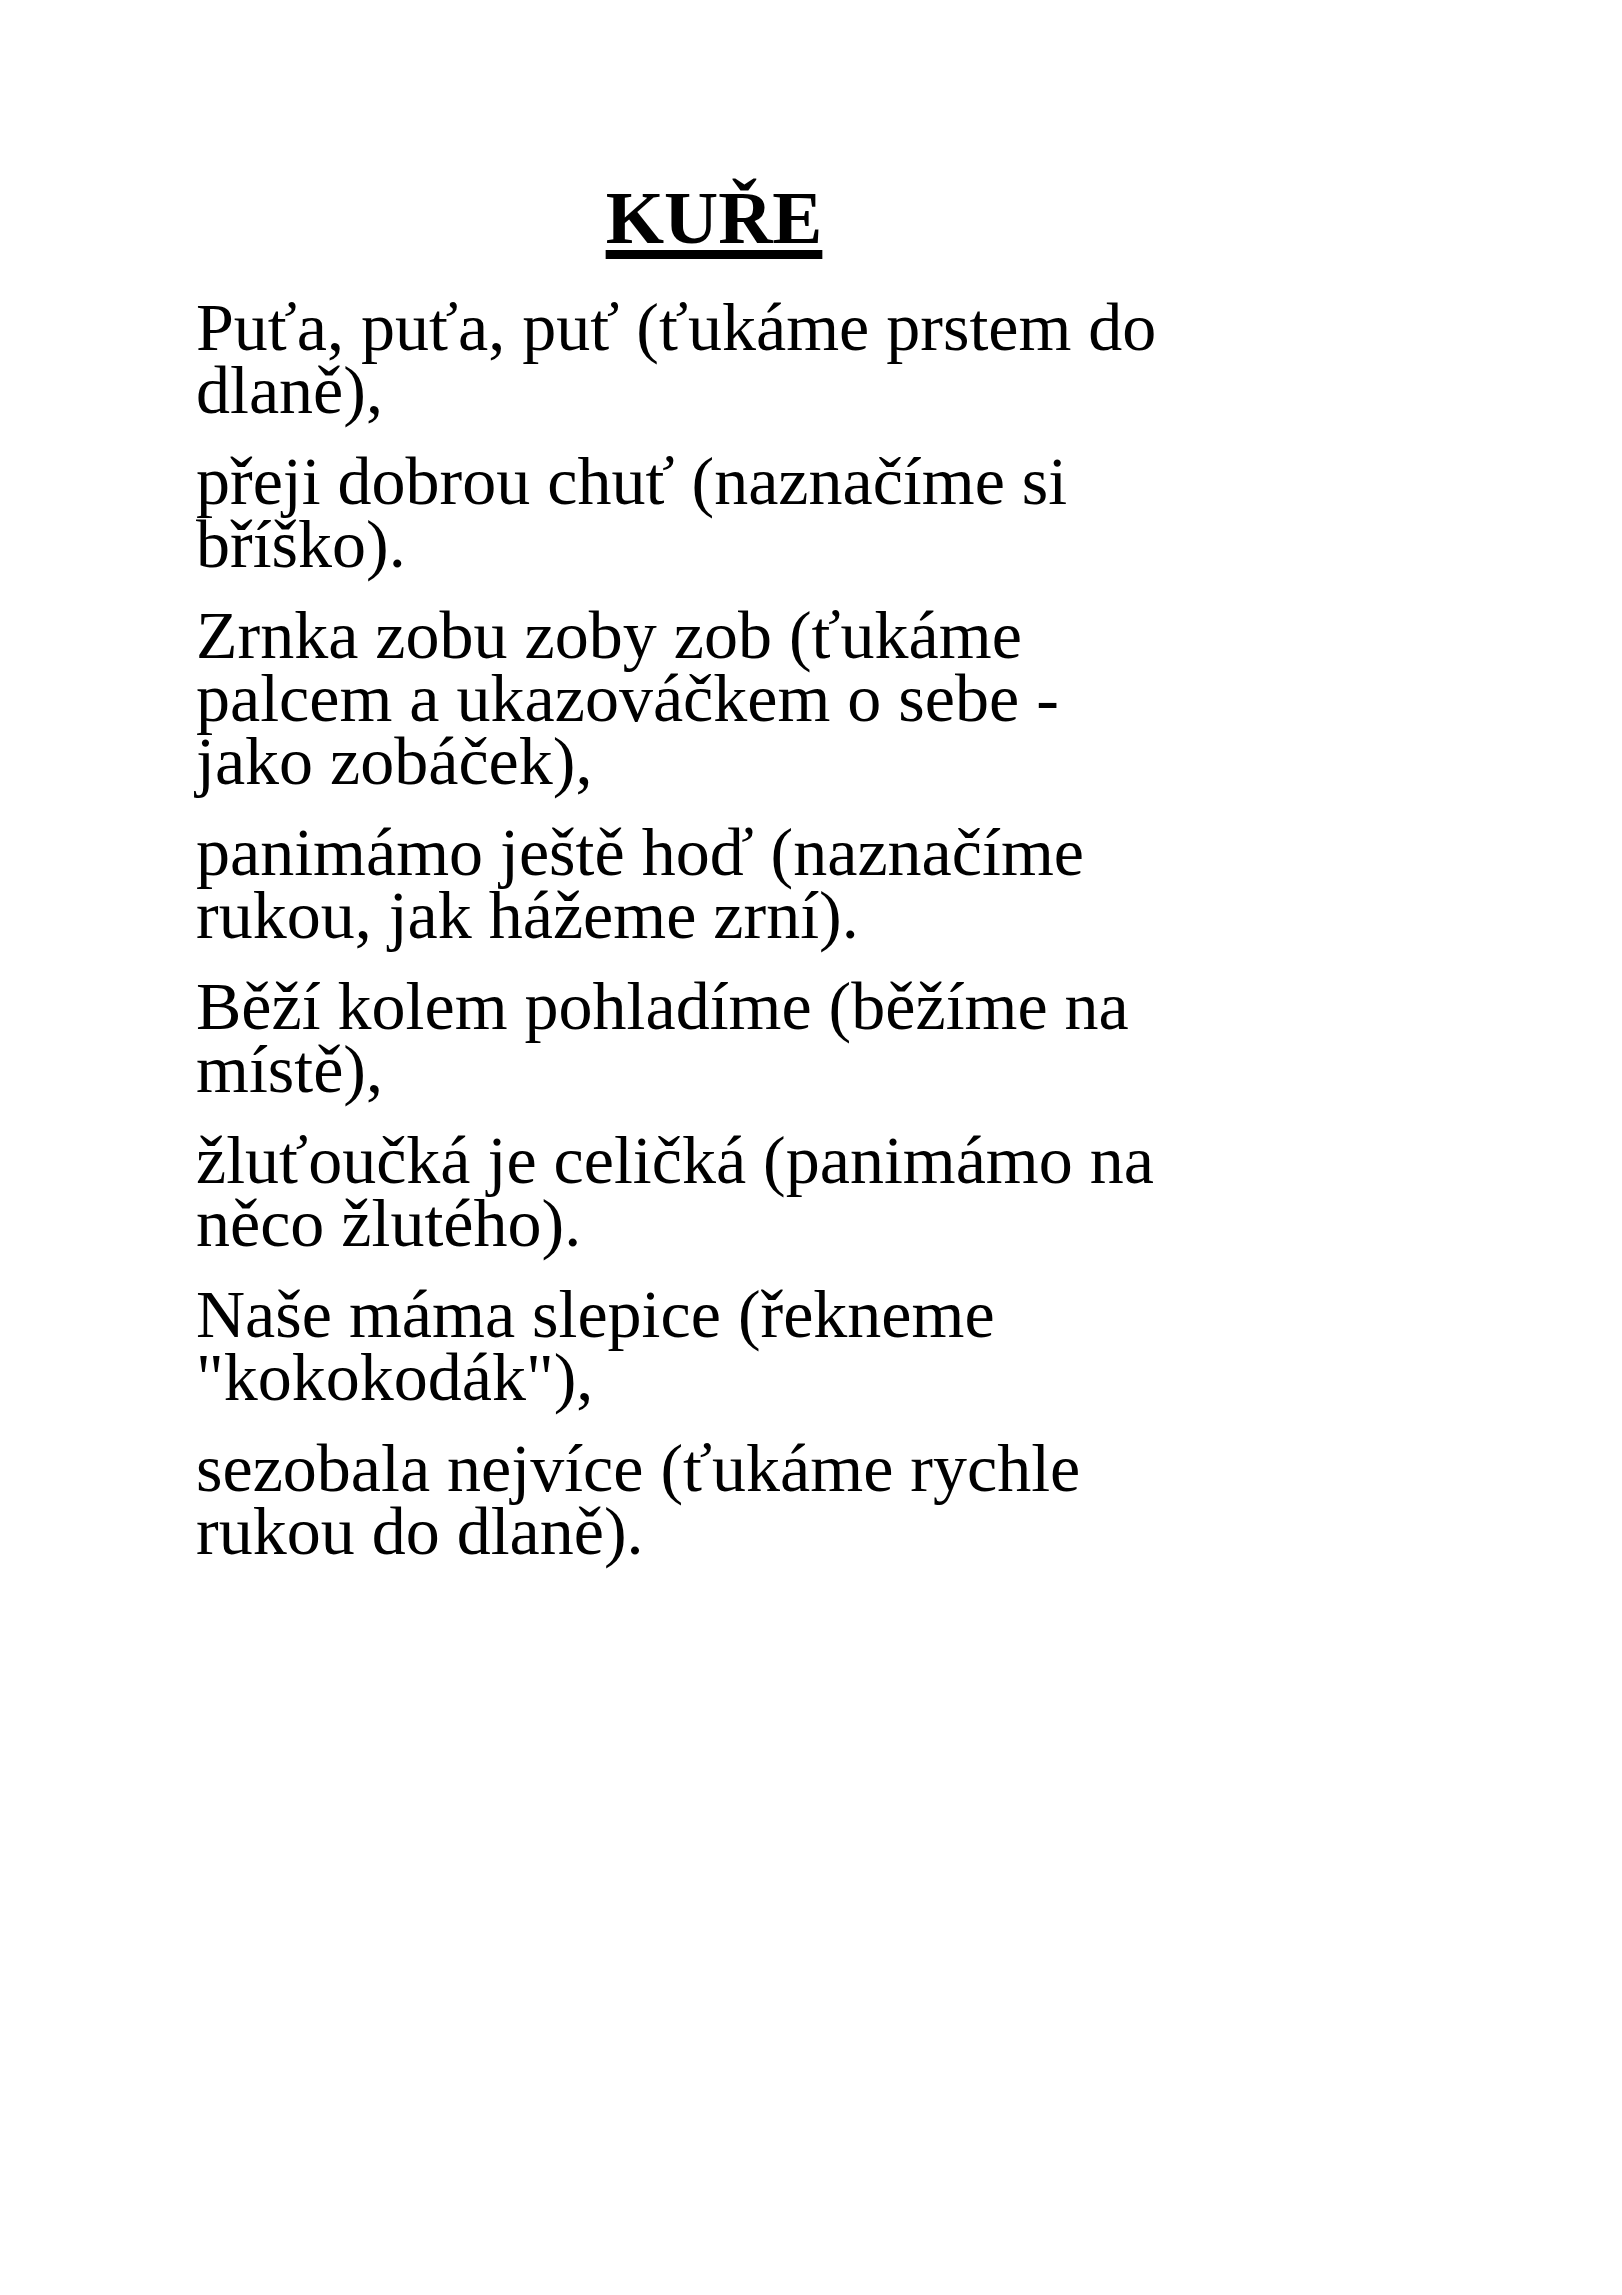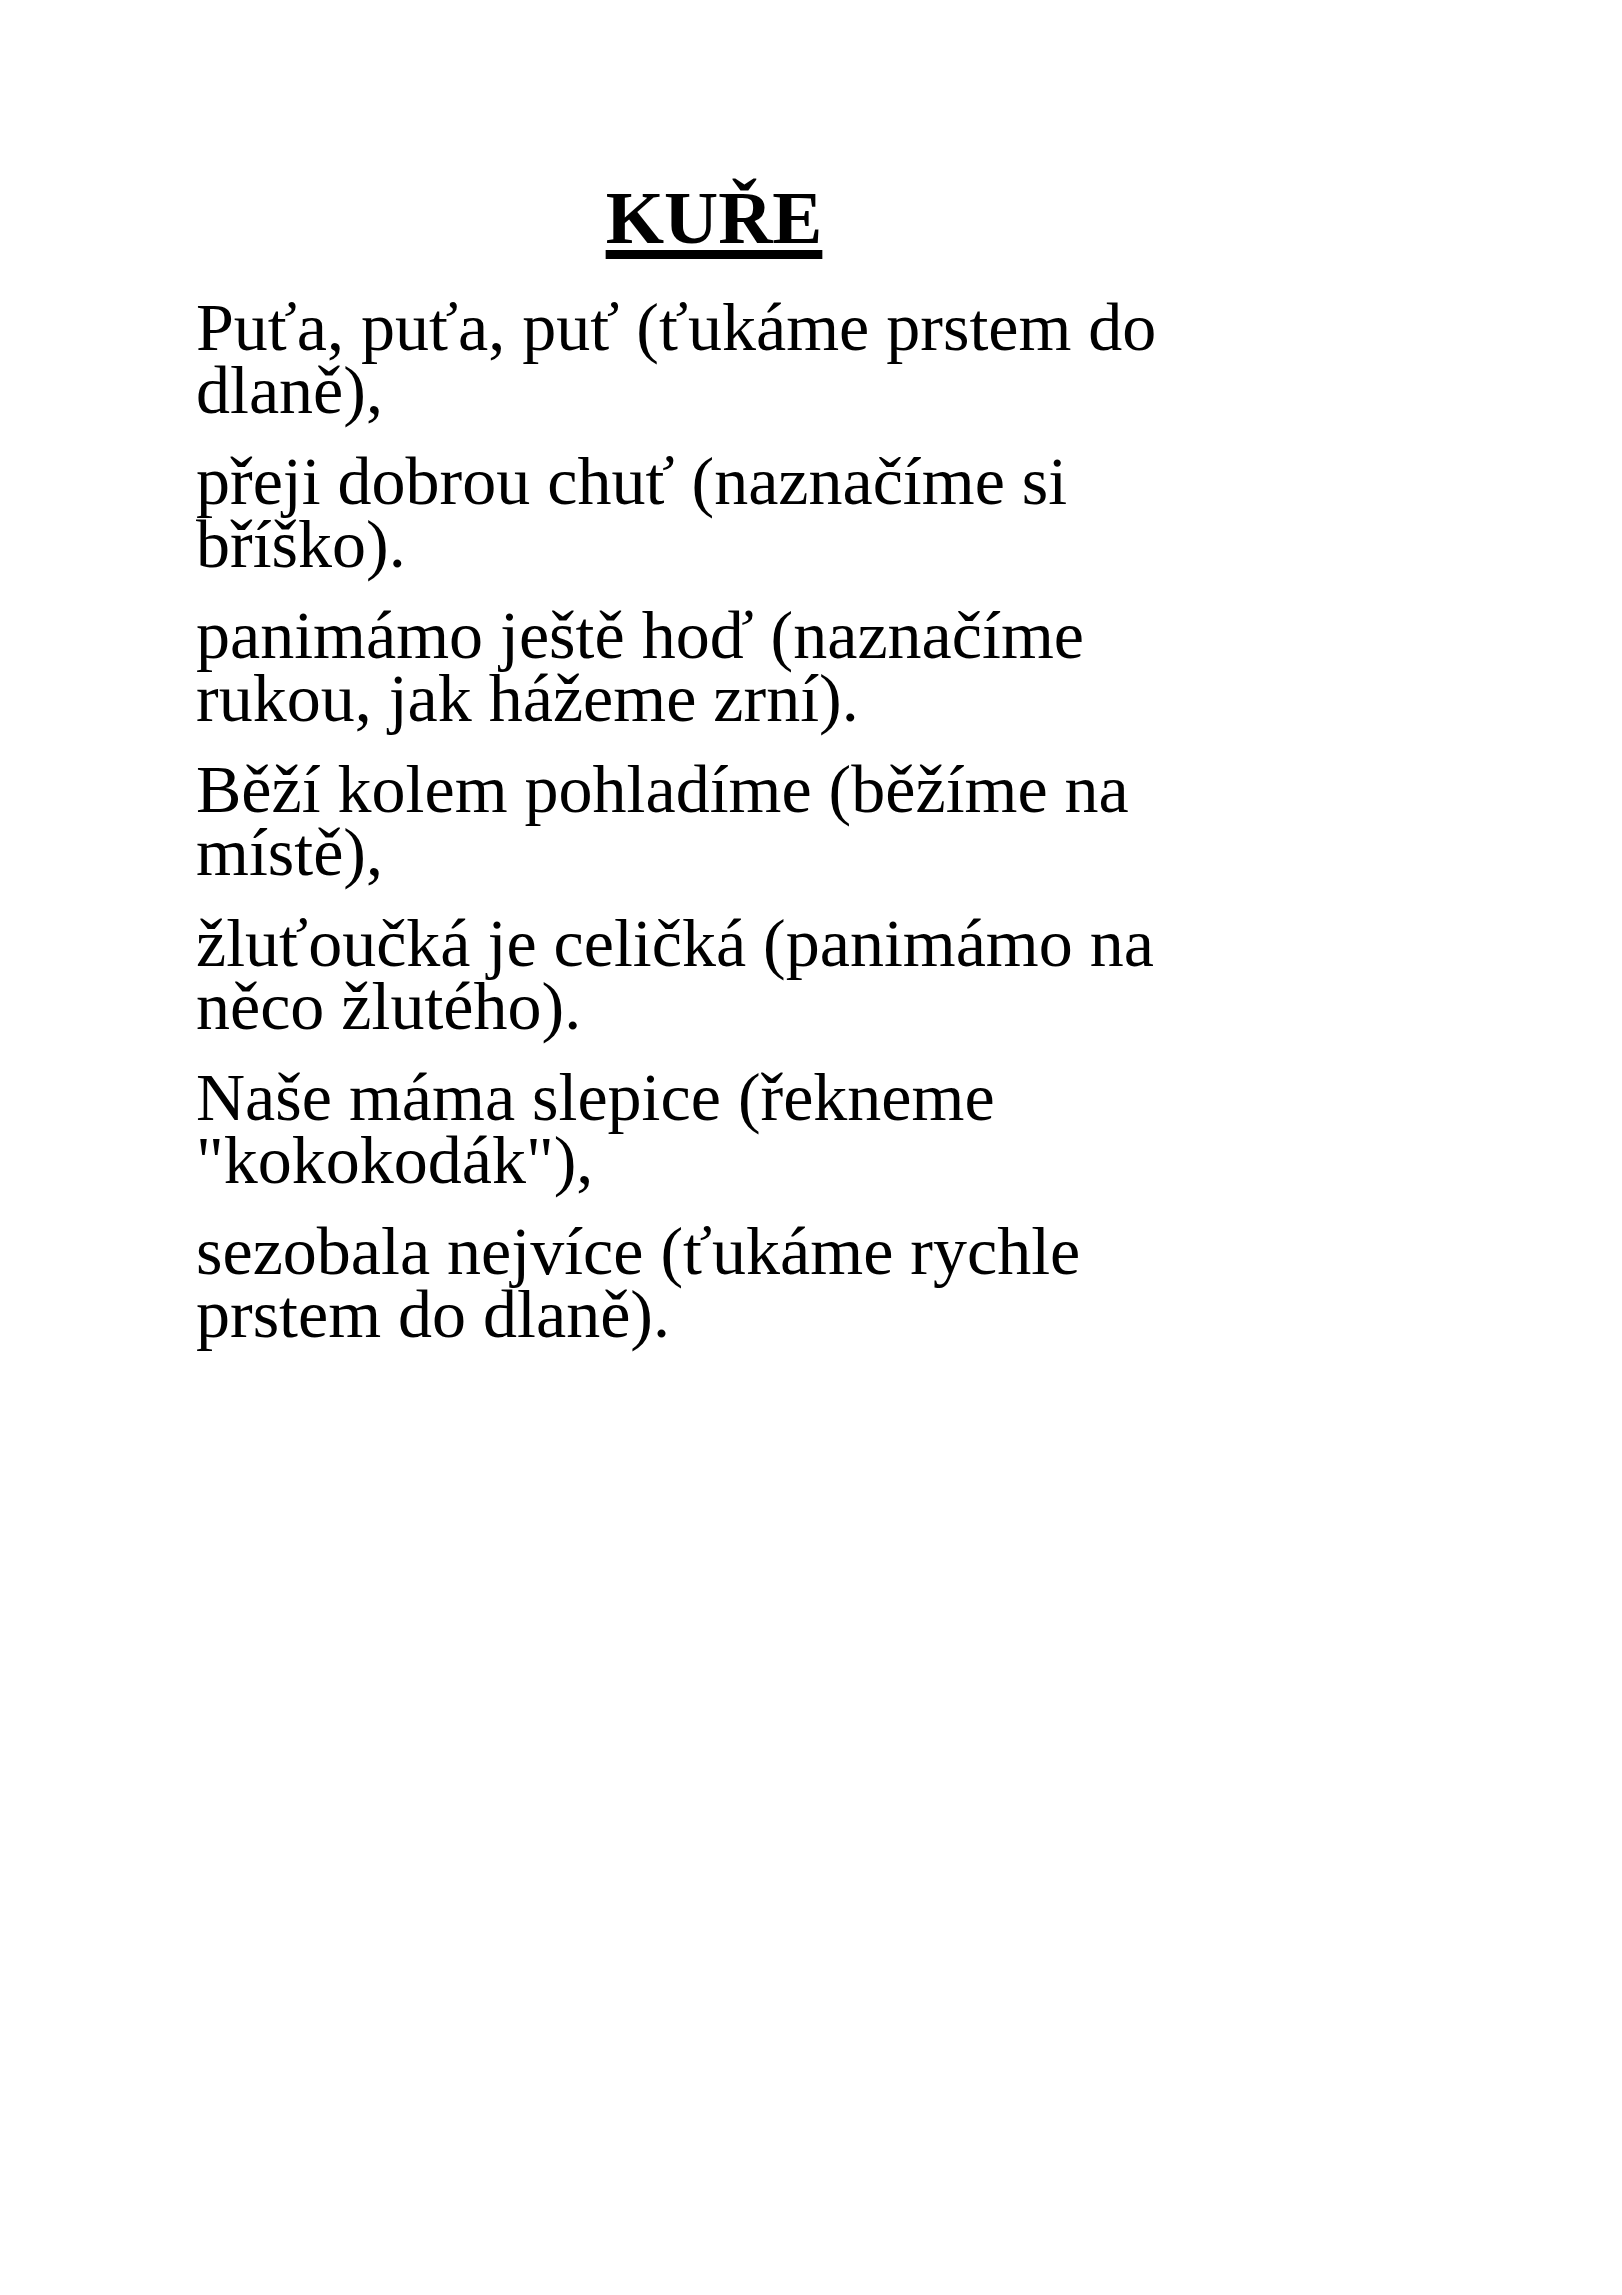--- a/index.html
+++ b/index.html
@@ -42,20 +42,22 @@
 <body>
 
 <div class="page">
   <h1 class="doc-title">
     <span class="title-text">KUŘE</span>
   </h1>
 
   <div>
     <p class="poem-line">Puťa, puťa, puť (ťukáme prstem do dlaně),</p>
     <p class="poem-line">přeji dobrou chuť (naznačíme si bříško).</p>
+    <p class="poem-line">Zrnka zobu zoby zob (ťukáme palcem a ukazováčkem o sebe -
+jako zobáček),</p>
     <p class="poem-line">panimámo ještě hoď (naznačíme rukou, jak hážeme zrní).</p>
     <p class="poem-line">Běží kolem pohladíme (běžíme na místě),</p>
     <p class="poem-line">žluťoučká je celičká (panimámo na něco žlutého).</p>
     <p class="poem-line">Naše máma slepice (řekneme "kokokodák"),</p>
-    <p class="poem-line">sezobala nejvíce (ťukáme rychle prstem do dlaně).</p>
+    <p class="poem-line">sezobala nejvíce (ťukáme rychle rukou do dlaně).</p>
   </div>
 </div>
 
 
 </body></html>

